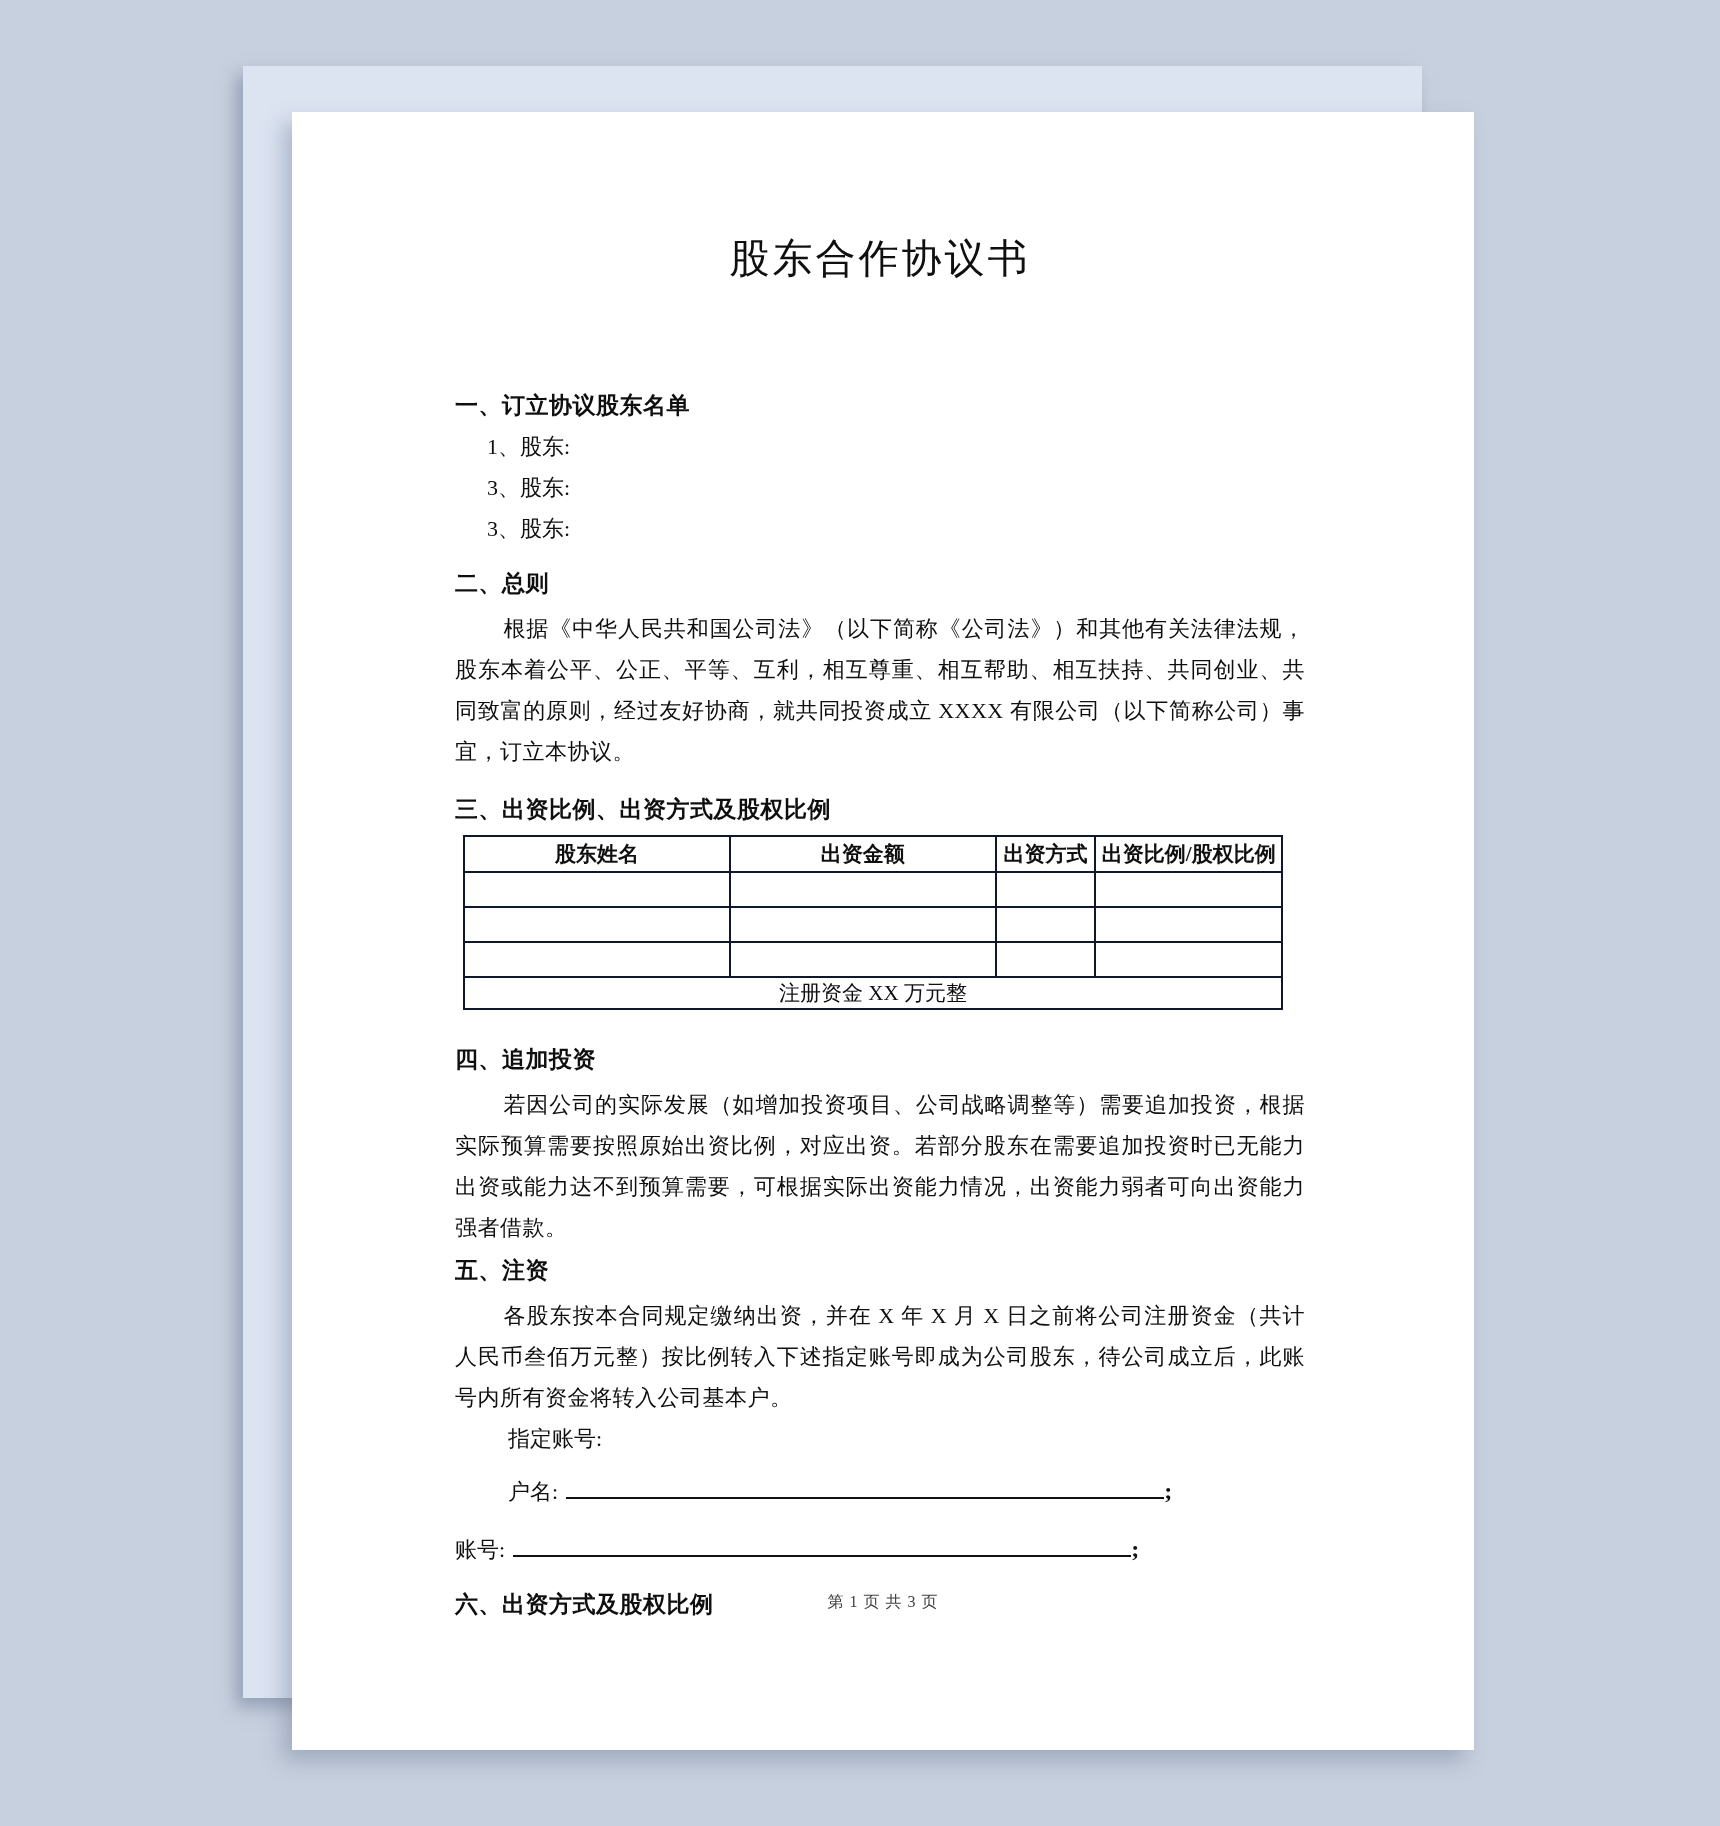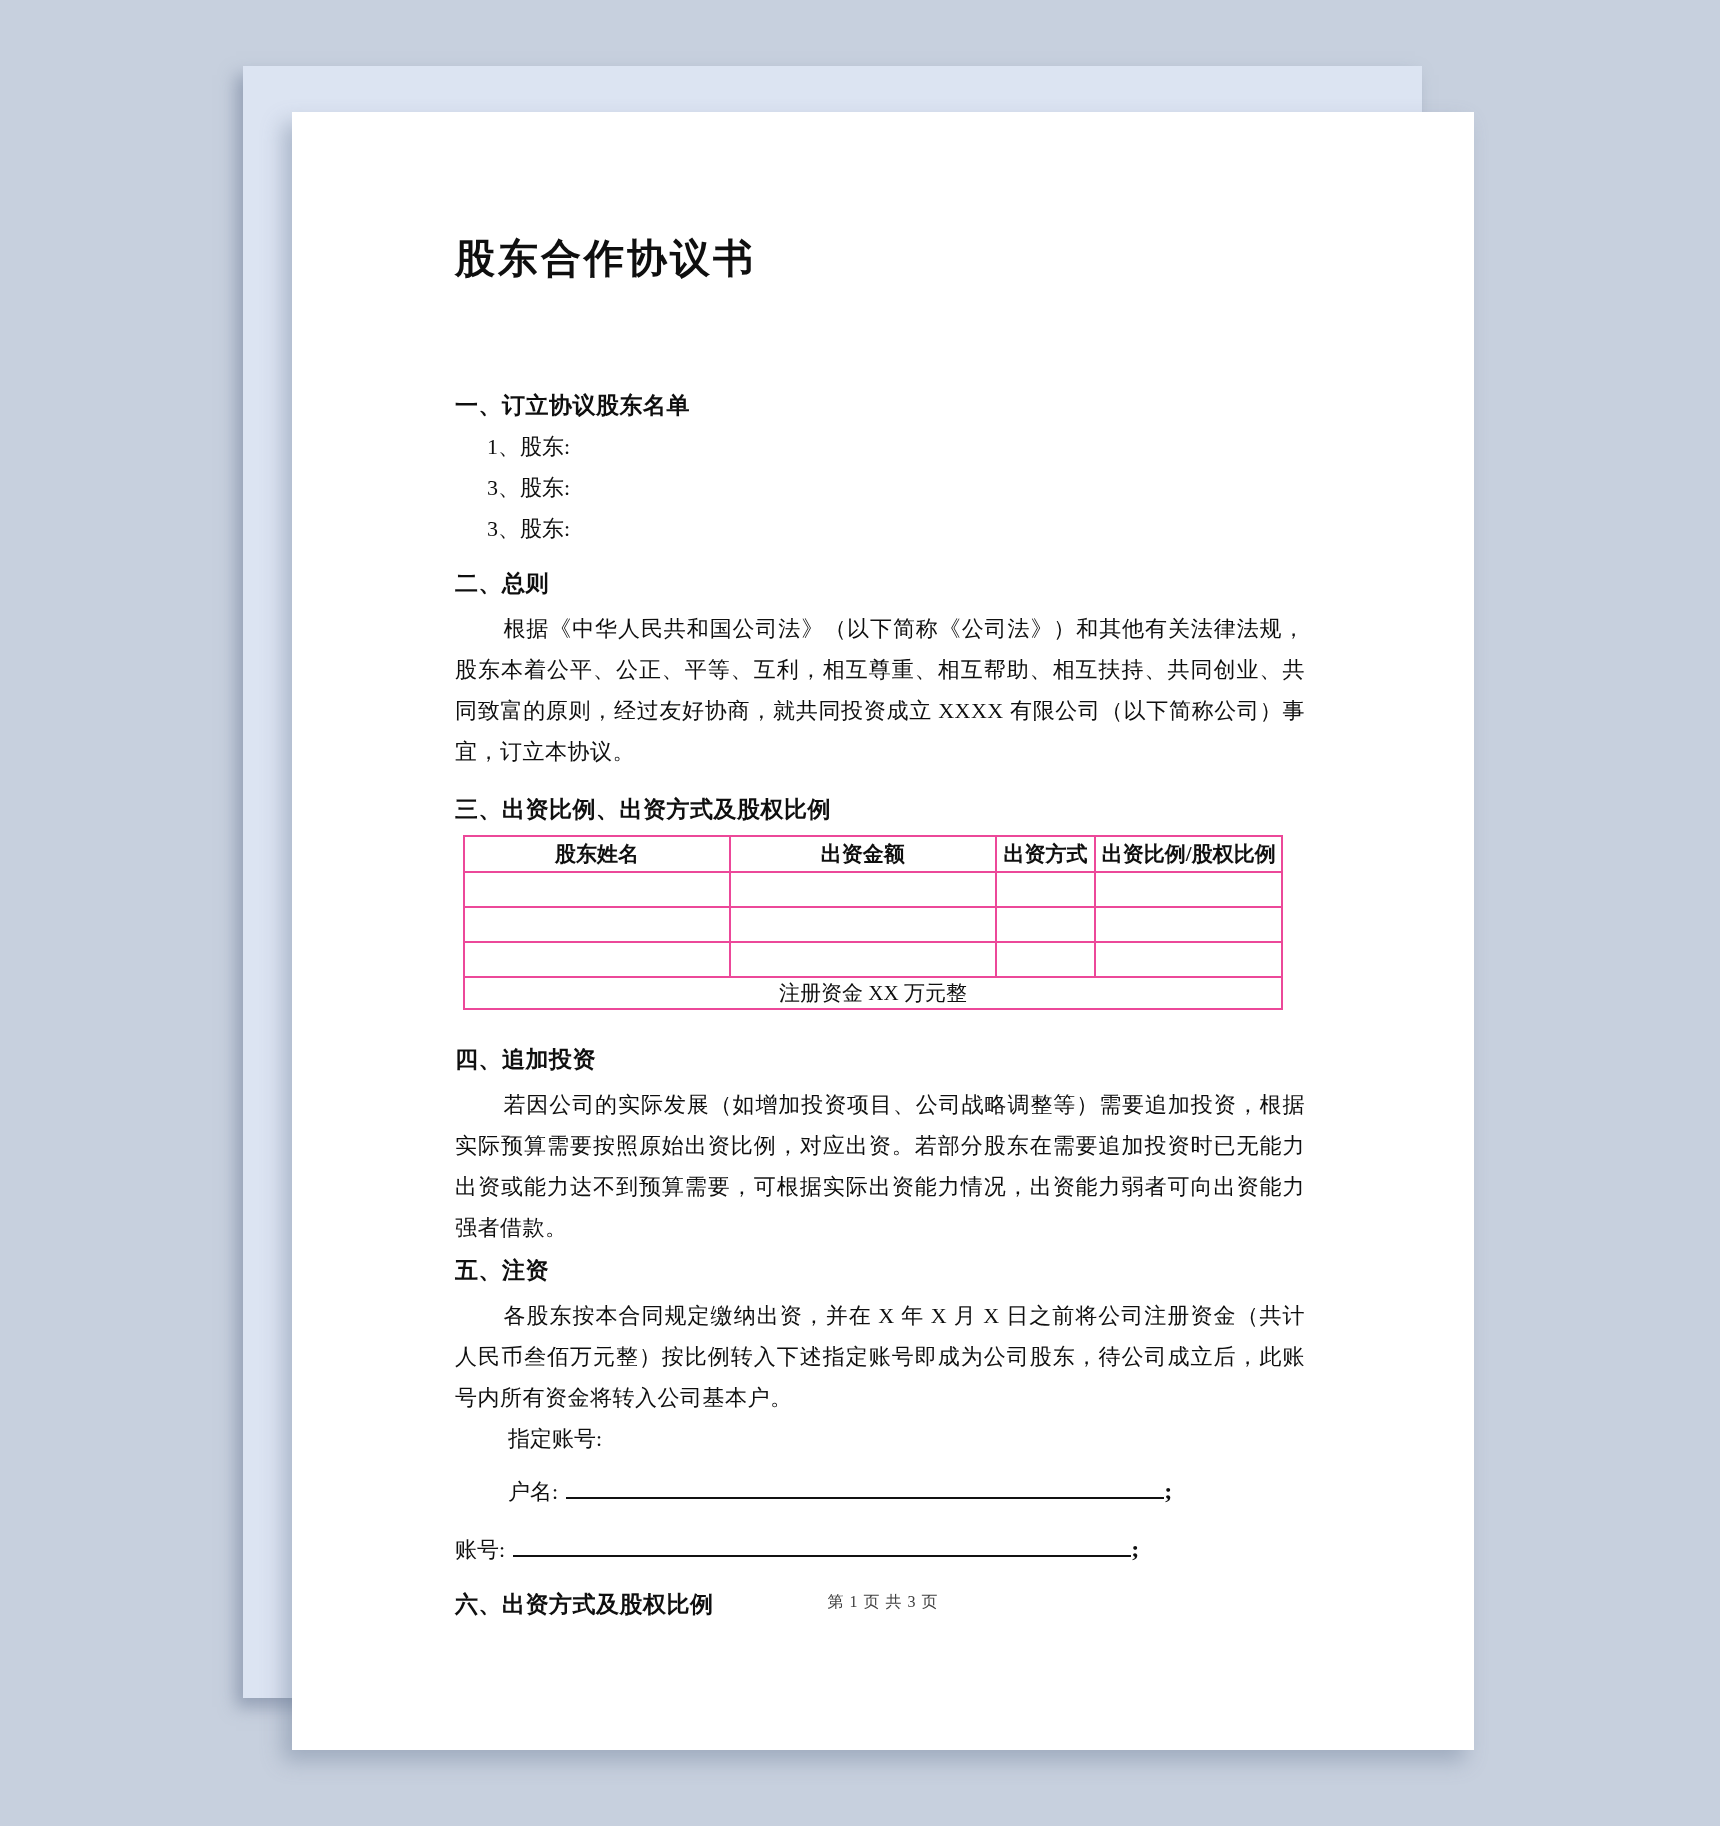--- a/index.html
+++ b/index.html
@@ -18,21 +18,21 @@
   .page {
     position:absolute; left:292px; top:112px; width:1182px; height:1638px;
     background:#ffffff;
     box-shadow:-9px 11px 20px rgba(106,121,148,0.42);
   }
   .content {
     position:absolute; left:163px; top:0; width:850px; height:1638px;
   }
   .doc-title {
     margin:118px 0 0 0; height:58px; line-height:58px;
-    font-size:40px; font-weight:bold; letter-spacing:3px;
+    text-align:center; font-size:40px; font-weight:normal; letter-spacing:3px;
   }
   .h {
     font-size:23px; font-weight:bold; line-height:41px; letter-spacing:0.5px;
   }
   .h1 { margin-top:97px; }
   .h2 { margin-top:14px; }
   .h3 { margin-top:17px; }
   .h4 { margin-top:29px; }
   .h5 { margin-top:2px; }
   .h6 { margin-top:14px; }
@@ -41,21 +41,21 @@
   }
   .para {
     margin:4px 0 0 0; font-size:22px; line-height:41px;
     text-align:justify; text-indent:2.2em; letter-spacing:0.5px;
   }
   table.capital {
     border-collapse:collapse; table-layout:fixed;
     width:820px; margin:5px 0 0 8px;
   }
   table.capital th, table.capital td {
-    border:2px solid #ec4899; padding:0; text-align:center;
+    border:2px solid #0f172a; padding:0; text-align:center;
     font-size:21px; overflow:hidden;
   }
   table.capital th { height:34px; font-weight:bold; }
   table.capital td { height:33px; font-weight:normal; }
   table.capital td.t-footer { height:30px; }
   .account-line {
     font-size:22px; line-height:41px;
   }
   .indent1 { padding-left:53px; }
   .fill-row { white-space:nowrap; }

